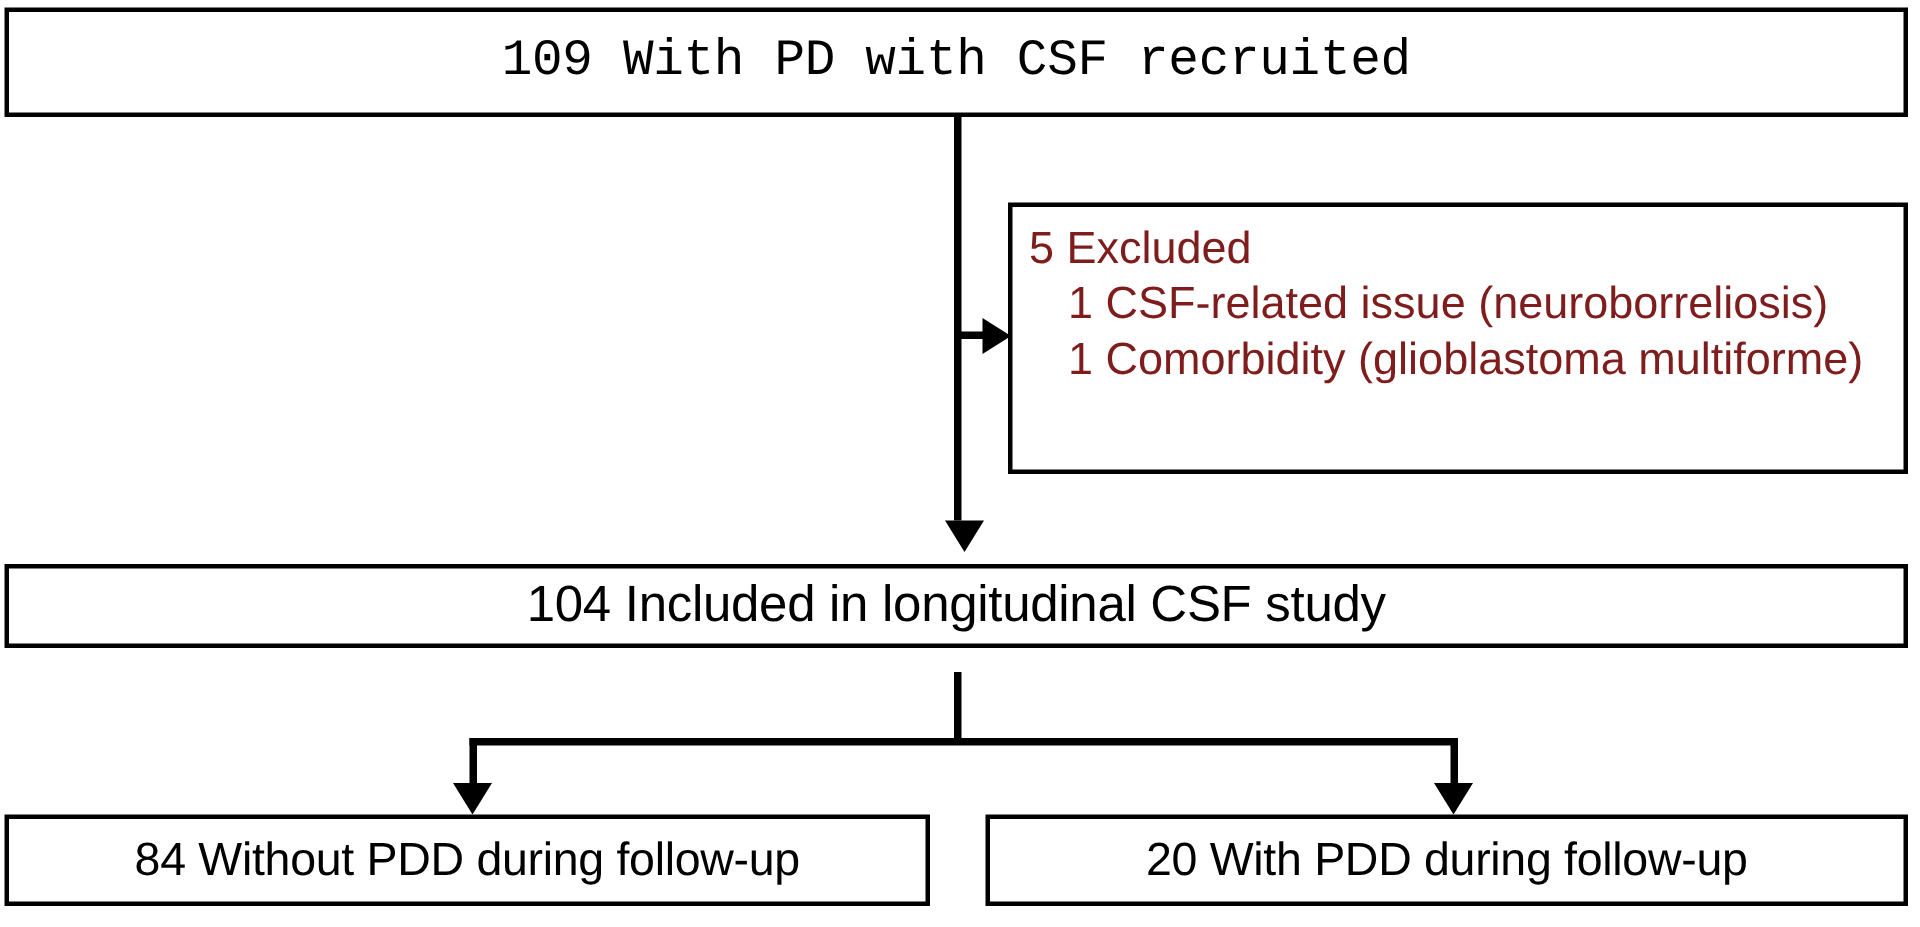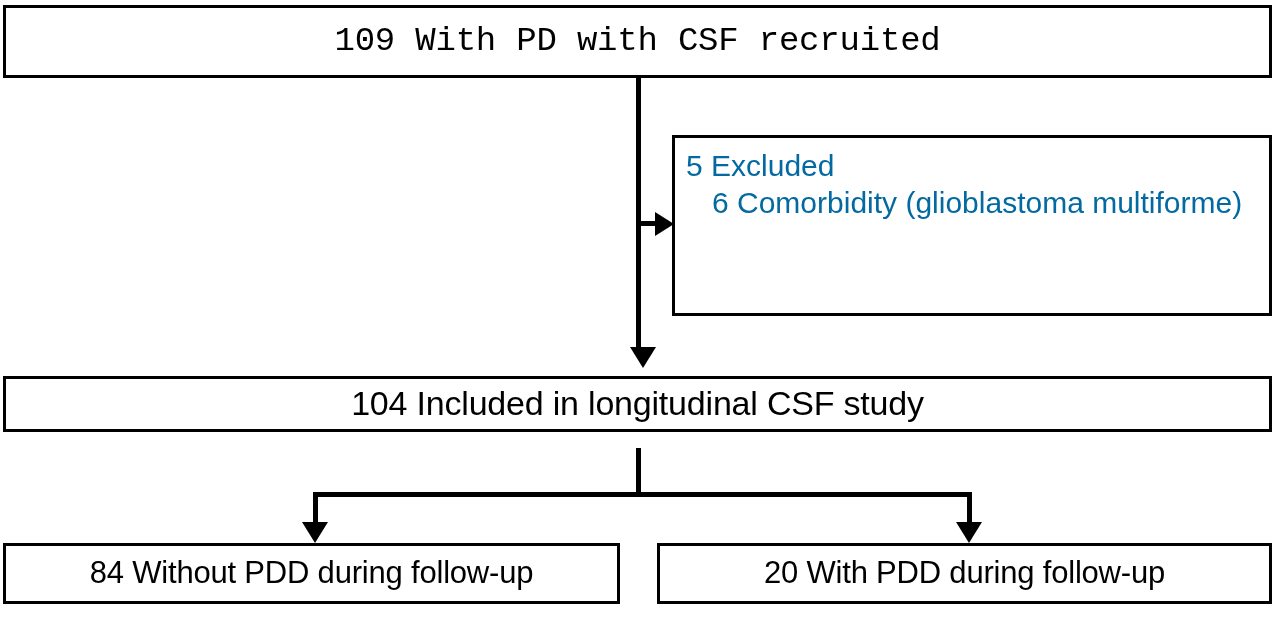--- a/index.html
+++ b/index.html
@@ -63,21 +63,21 @@
   #node-excluded {
     left: 672px; top: 135px;
     width: 600px; height: 181px;
     display: block;
     padding: 9px 0 0 11px;
   }
   .excl-line {
     font-size: 30px;
     line-height: 37px;
     white-space: nowrap;
-    color: #0369a1;
+    color: #7f1d1d;
   }
   .excl-line.indent {
     padding-left: 26px;
   }
 
   
   .vline {
     position: absolute;
     background: #000000;
     width: 5px;
@@ -130,21 +130,22 @@
   </div>
 
   <div class="vline" id="stem-top"></div>
   <div class="arrow-down" id="arrow-to-included"></div>
 
   <div class="hline" id="branch-excluded-h"></div>
   <div class="arrow-right" id="arrow-to-excluded"></div>
 
   <div class="node" id="node-excluded">
     <div class="excl-line">5 Excluded</div>
-    <div class="excl-line indent">6 Comorbidity (glioblastoma multiforme)</div>
+    <div class="excl-line indent">1 CSF-related issue (neuroborreliosis)</div>
+    <div class="excl-line indent">1 Comorbidity (glioblastoma multiforme)</div>
   </div>
 
   <div class="node" id="node-included">
     <span class="node-text">104 Included in longitudinal CSF study</span>
   </div>
 
   <div class="vline" id="stem-split"></div>
   <div class="hline" id="split-bar"></div>
   <div class="vline" id="drop-left"></div>
   <div class="arrow-down" id="arrow-left"></div>

